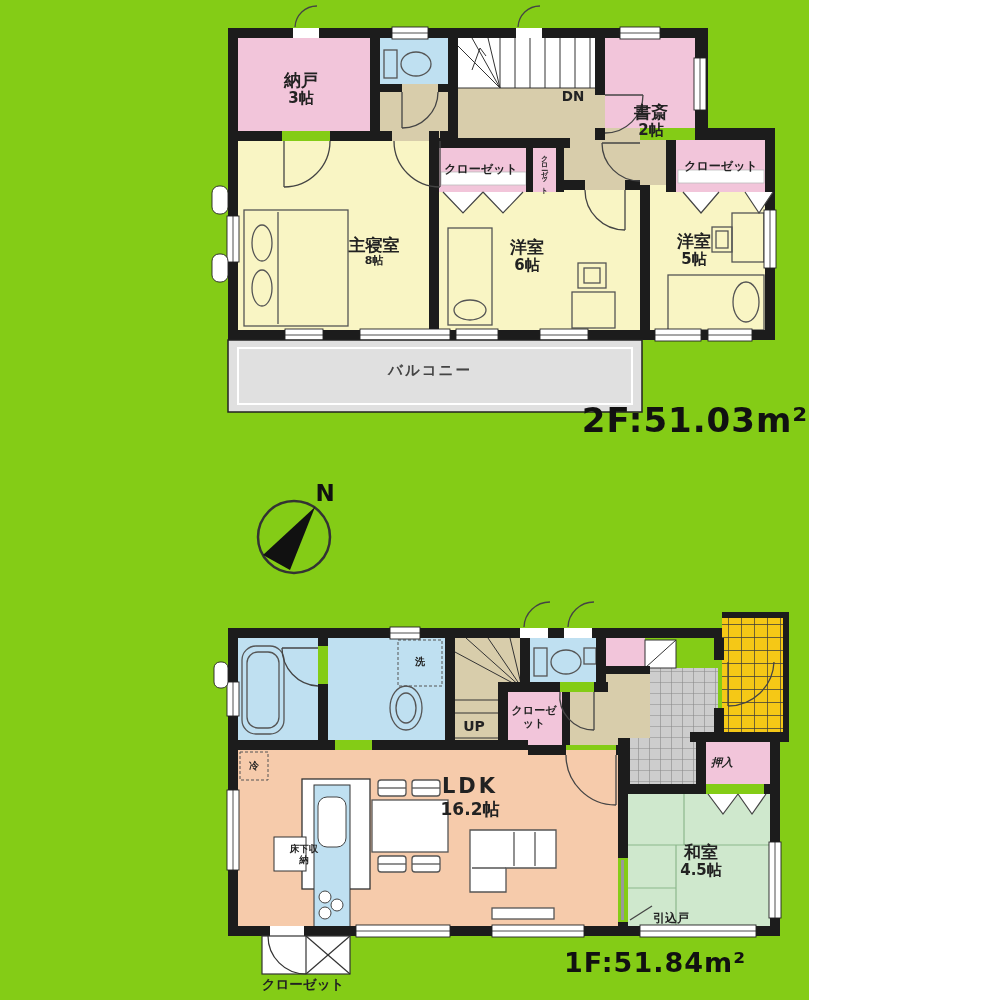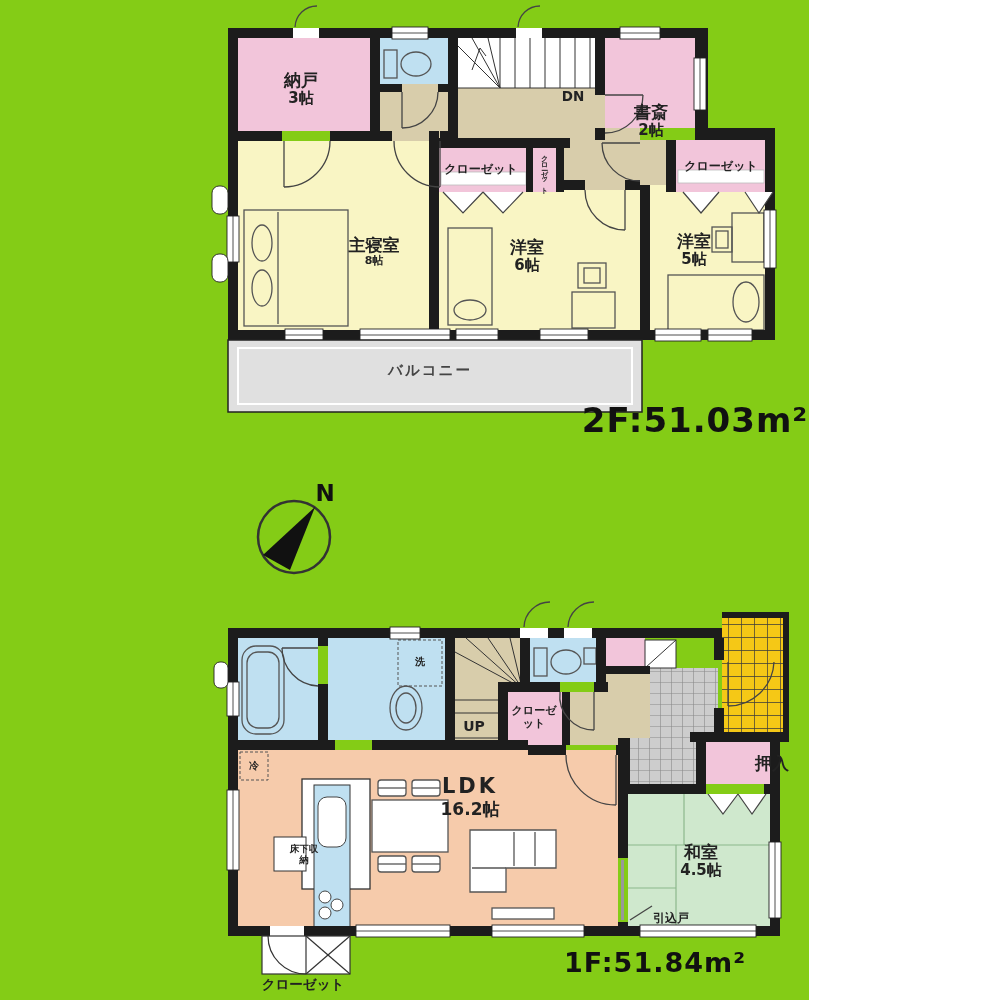--- a/index.html
+++ b/index.html
@@ -378,21 +378,21 @@
   <div class="lbl" style="left:325px;top:494px;font-size:23px;font-weight:700;color:#111;">N</div>
 
   <div class="lbl" style="left:470px;top:796px;font-size:21px;letter-spacing:3px;">
     <span>LDK</span>
     <span class="sz" style="font-size:17px;letter-spacing:0;">16.2帖</span>
   </div>
   <div class="lbl" style="left:701px;top:861px;font-size:17px;">
     <span>和室</span>
     <span class="sz" style="font-size:15px;text-align:right;">4.5帖</span>
   </div>
-  <div class="lbl" style="left:772px;top:763px;font-size:17px;">押入</div>
+  <div class="lbl" style="left:722px;top:763px;font-size:11px;font-style:italic;">押入</div>
   <div class="lbl wrap" style="left:534px;top:718px;font-size:11px;width:46px;">クローゼット</div>
   <div class="lbl" style="left:474px;top:726px;font-size:14px;font-weight:700;">UP</div>
   <div class="lbl" style="left:420px;top:662px;font-size:10px;">洗</div>
   <div class="lbl" style="left:254px;top:766px;font-size:10px;">冷</div>
   <div class="lbl wrap" style="left:290px;top:854px;font-size:9.5px;width:32px;padding-left:28px;">床下収納</div>
   <div class="lbl" style="left:671px;top:912px;font-size:12px;margin-top:6px;">引込戸</div>
   <div class="lbl" style="left:303px;top:985px;font-size:13.5px;">クローゼット</div>
   <div class="lbl area" style="left:655px;top:963px;font-size:27px;">1F:51.84m²</div>
 </div>
 

